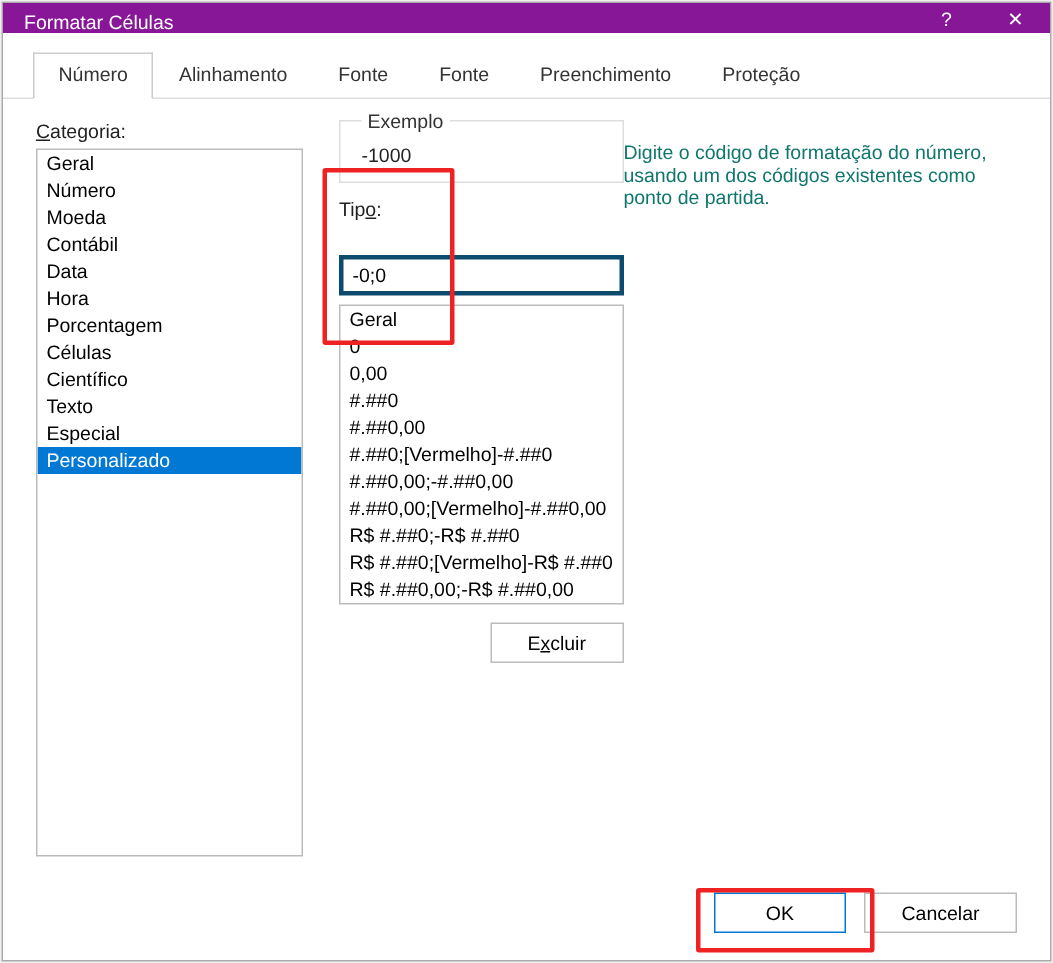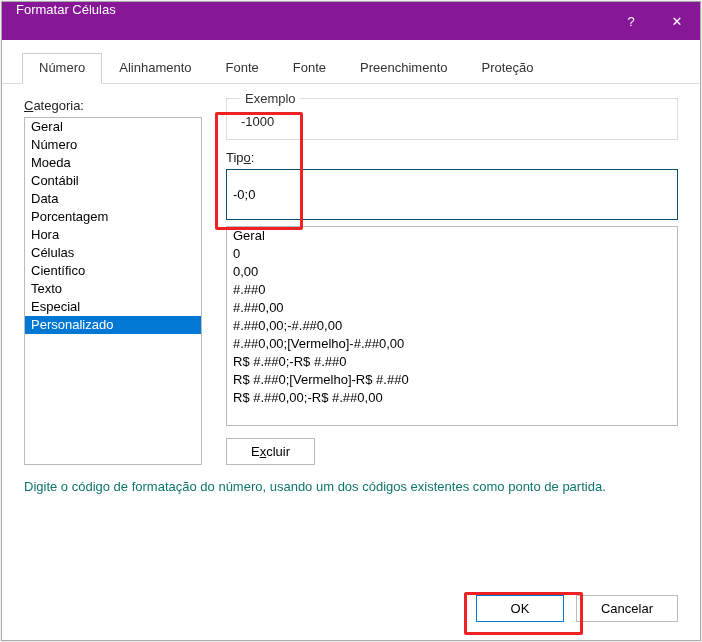--- a/index.html
+++ b/index.html
@@ -10,25 +10,25 @@
   height: 640px;
   background: #fff;
   border: 1px solid #aaa;
   display: flex;
   flex-direction: column;
   position: relative;
   margin: 1px;
 }
 
 .titlebar {
-  height: 38px;
+  height: 20px;
   background: linear-gradient(to bottom, #881798, #881798);
   color: #fff;
   display: flex;
-  align-items: flex-start;
+  align-items: flex-end;
   padding: 0 0 0 14px;
   font-size: 14px;
 }
 .titlebar .spacer { flex: 1; }
 .titlebar .tb-btn {
   width: 46px;
   height: 100%;
   display: flex;
   align-items: center;
   justify-content: center;
@@ -50,21 +50,21 @@
   border-bottom: none;
   position: relative;
   top: 1px;
 }
 .tab.active {
   border: 1px solid #ccc;
   border-bottom: 1px solid #fff;
   background: #fff;
 }
 
-.body { flex: 1; padding: 14px 22px 10px 22px; display: flex; flex-direction: column; }
+.body { flex: 1; padding: 14px 22px 10px 22px; display: flex; flex-direction: row; }
 
 .row { display: flex; gap: 24px; }
 
 .col-left { width: 178px; display: flex; flex-direction: column; }
 .col-right { flex: 1; display: flex; flex-direction: column; }
 
 .label { margin-bottom: 4px; color: #222; }
 .label .u { text-decoration: underline; }
 
 .listbox {
@@ -103,40 +103,41 @@
 }
 .example-box .value {
   padding: 0 14px;
   color: #222;
   margin-top: -6px;
 }
 
 .tipo-label { margin-bottom: 4px; }
 .tipo-input {
   width: 100%;
-  border: 1px solid #0c4a6e;
-  padding: 17px 6px;
+  border: 3px solid #0c4a6e;
+  padding: 3px 6px;
   outline: none;
+  margin-top: 19px;
 }
 
 .format-list {
   border: 1px solid #bbb;
   height: 200px;
   overflow-y: scroll;
   margin-top: 6px;
   background: #fff;
 }
 .format-list .fitem {
   padding: 0 6px;
   line-height: 18px;
   cursor: default;
   white-space: nowrap;
 }
 
-.delete-row { display: flex; margin-top: 12px; }
+.delete-row { display: flex; justify-content: flex-end; margin-top: 12px; }
 .btn {
   border: 1px solid #bbb;
   background: #fff;
   padding: 5px 24px;
   cursor: pointer;
   min-width: 88px;
   text-align: center;
 }
 .btn.primary { border: 1px solid #0078d4; }
 
@@ -195,22 +196,22 @@
       <div class="col-left">
         <div class="label">
           <span class="u">C</span><span>ategoria:</span>
         </div>
         <div class="listbox" id="category-list">
             <div class="item">Geral</div>
             <div class="item">Número</div>
             <div class="item">Moeda</div>
             <div class="item">Contábil</div>
             <div class="item">Data</div>
+            <div class="item">Hora</div>
             <div class="item">Porcentagem</div>
-            <div class="item">Hora</div>
             <div class="item">Células</div>
             <div class="item">Científico</div>
             <div class="item">Texto</div>
             <div class="item">Especial</div>
             <div class="item selected">Personalizado</div>
           </div>
       </div>
 
       <div class="col-right">
         <div class="example-box">
@@ -222,20 +223,21 @@
           <span>Tip</span><span class="u">o</span><span>:</span>
         </div>
         <input class="tipo-input" value="-0;0" style="">
 
         <div class="format-list" id="format-list">
             <div class="fitem">Geral</div>
             <div class="fitem">0</div>
             <div class="fitem">0,00</div>
             <div class="fitem">#.##0</div>
             <div class="fitem">#.##0,00</div>
+            <div class="fitem">#.##0;[Vermelho]-#.##0</div>
             <div class="fitem">#.##0,00;-#.##0,00</div>
             <div class="fitem">#.##0,00;[Vermelho]-#.##0,00</div>
             <div class="fitem">R$ #.##0;-R$ #.##0</div>
             <div class="fitem">R$ #.##0;[Vermelho]-R$ #.##0</div>
             <div class="fitem">R$ #.##0,00;-R$ #.##0,00</div>
           </div>
 
         <div class="delete-row">
           <button class="btn">
             <span>E</span><span style="text-decoration:underline">x</span><span>cluir</span>

